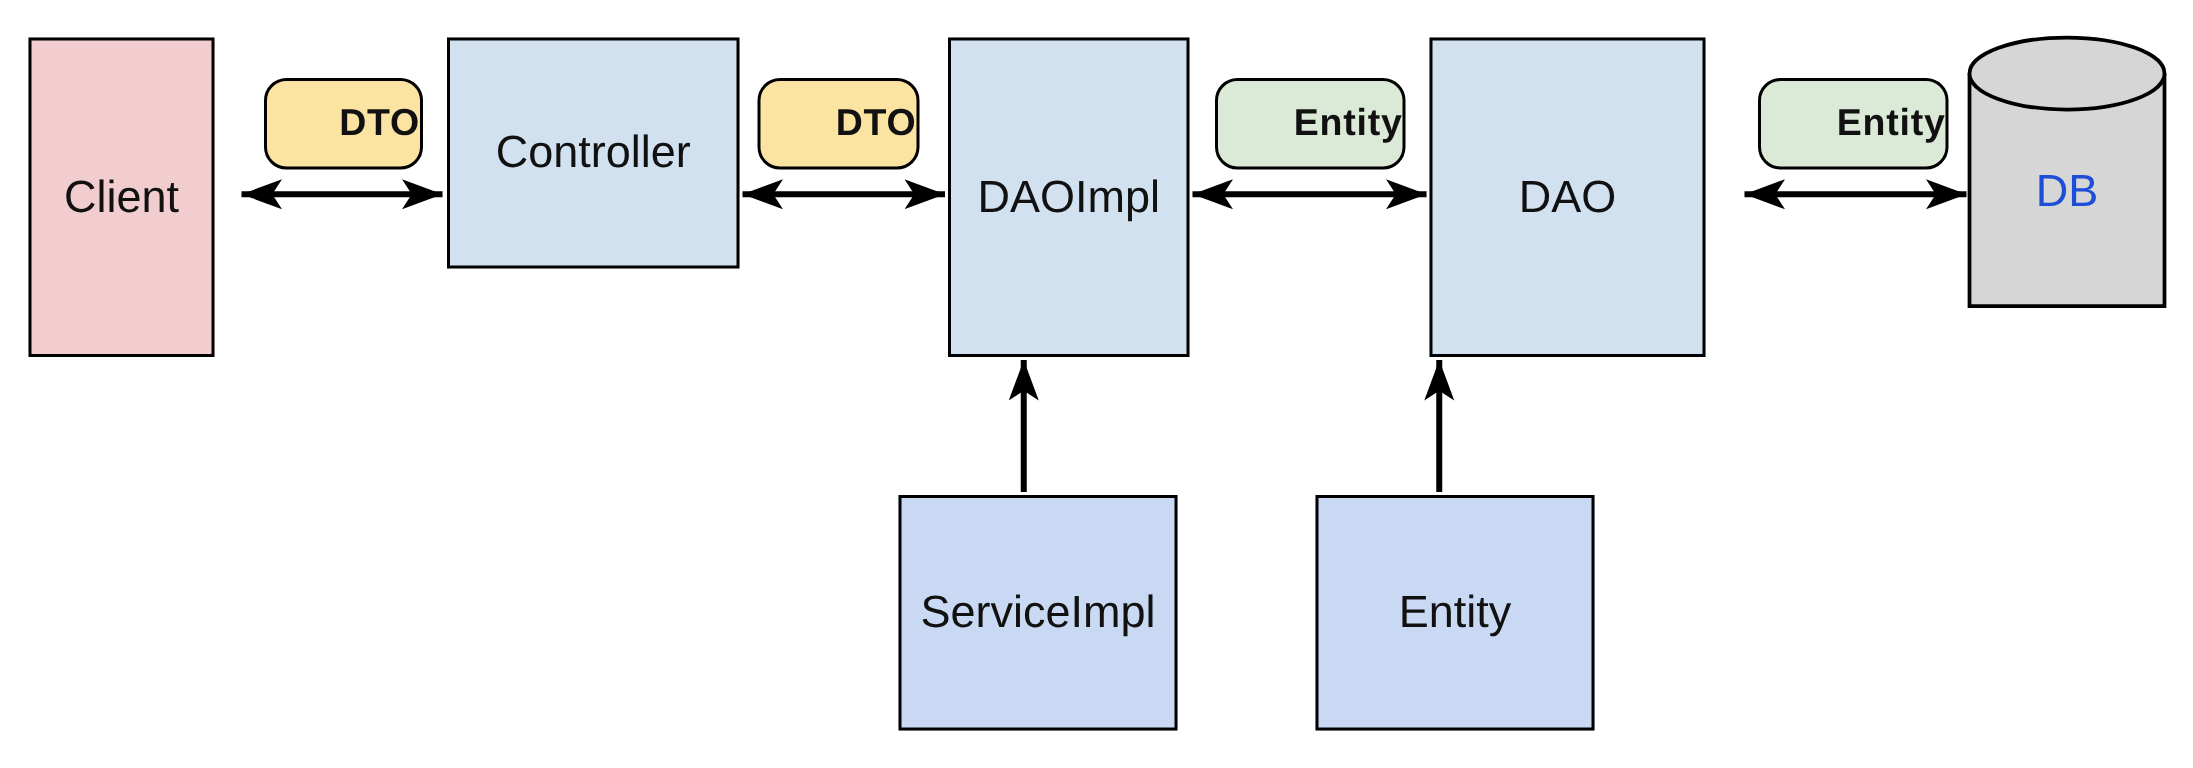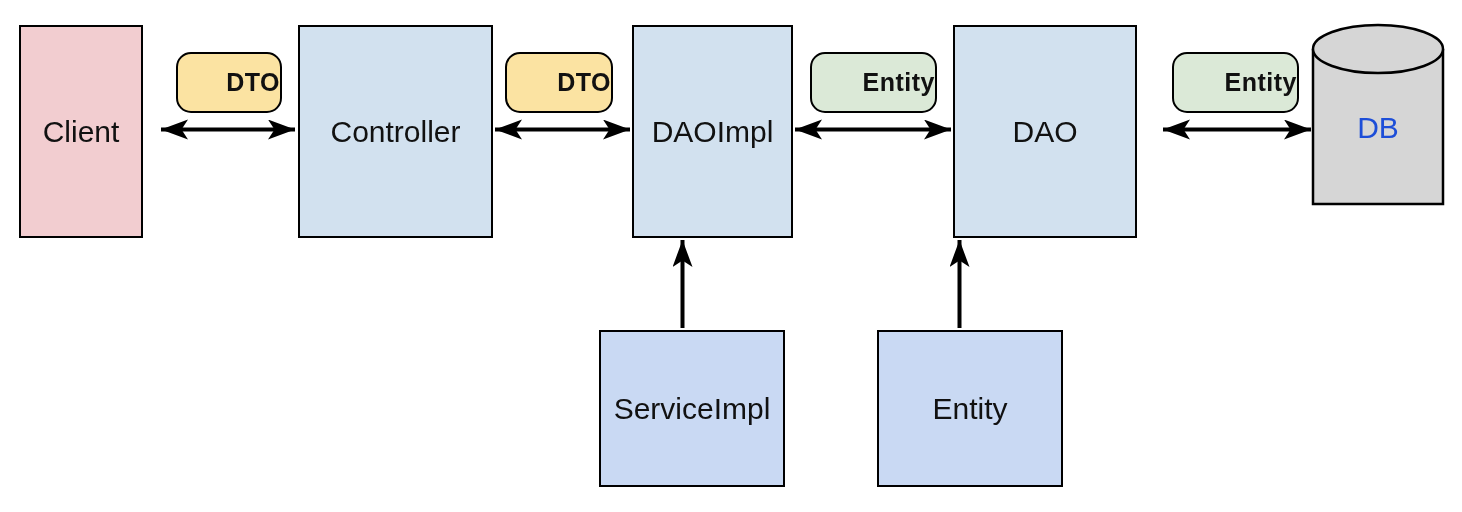--- a/index.html
+++ b/index.html
@@ -27,21 +27,21 @@
     display: flex;
     align-items: center;
     justify-content: center;
     text-align: center;
     font-size: 30px;
     line-height: 36px;
     color: #111111;
   }
   .node-client   { background: var(--color-client, #f2cdd0); left: 19px;  top: 25px;  width: 124px; height: 213px; }
   .node-iface    { background: var(--color-interface, #d2e1ef); }
-  .node-controller { left: 298px; top: 25px; width: 195px; height: 213px; }
+  .node-controller { left: 298px; top: 25px; width: 195px; height: 154px; }
   .node-service    { left: 632px; top: 25px; width: 161px; height: 213px; }
   .node-dao        { left: 953px; top: 25px; width: 184px; height: 213px; }
   .node-impl     { background: var(--color-impl, #c9d9f3); top: 330px; width: 186px; height: 157px; }
   .node-serviceimpl { left: 599px; }
   .node-daoimpl     { left: 877px; }
   .badge {
     position: absolute;
     box-sizing: border-box;
     top: 52px;
     height: 61px;

